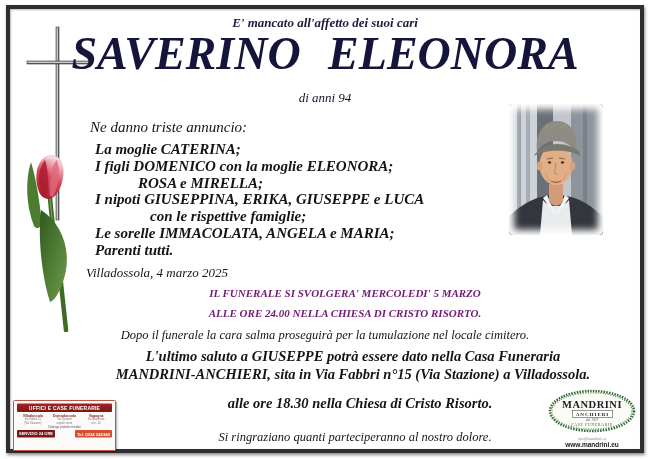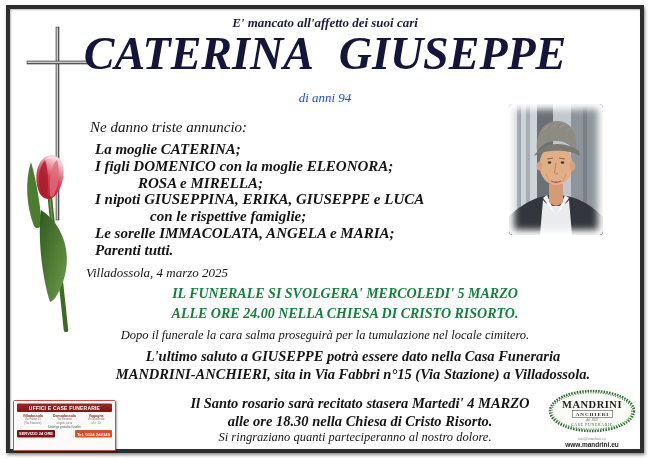--- a/index.html
+++ b/index.html
@@ -13,27 +13,27 @@
     box-shadow:1px 2px 3px rgba(0,0,0,.45), inset 1px 1px 2px rgba(0,0,0,.28);
     background:#ffffff;
   }
   .t{position:absolute;font-family:"Liberation Serif", serif;color:#141414;white-space:nowrap;}
   .it{font-style:italic;}
   .b{font-weight:bold;}
   .ctr{text-align:center;}
 
   .intro-line{top:15px;left:0;width:650px;font-size:13px;color:#1b1b3d;}
   .title{top:27px;left:0;width:650px;font-size:46px;color:#15153c;word-spacing:16px;letter-spacing:0px;}
-  .age{top:90px;left:0;width:650px;font-size:13px;color:#1d4ed8;}
+  .age{top:90px;left:0;width:650px;font-size:13px;color:#0f172a;}
   .announce{left:90px;top:119px;font-size:15px;}
   .family{left:95px;top:141px;font-size:15px;line-height:16.8px;}
   .fam-ind-a{padding-left:43px;font-style:italic;}
   .fam-ind-b{padding-left:55px;}
   .place-date{left:86px;top:265px;font-size:13px;}
-  .funeral{top:284px;left:85px;width:520px;font-size:14px;line-height:19.5px;color:#15803d;}
+  .funeral{top:284px;left:85px;width:520px;font-size:11px;line-height:19.5px;color:#701a75;}
   .after-funeral{top:328px;left:0;width:650px;font-size:12.5px;}
   .goodbye{top:347px;left:0;width:650px;font-size:14.5px;line-height:18px;padding-left:28px;}
   .rosary{top:394px;left:90px;width:540px;font-size:14.5px;line-height:18px;}
   .thanks{top:430px;left:60px;width:590px;font-size:12.5px;}
 
   
   .cross-wrap{position:absolute;left:18px;top:24px;width:80px;height:200px;}
   .tulip-wrap{position:absolute;left:16px;top:148px;width:72px;height:184px;}
 
   
@@ -129,21 +129,21 @@
     <path d="M25,62 C44,74 54,98 50,122 C47,138 40,152 34,154 C28,136 21,96 25,62 Z" fill="url(#leafG)"></path>
 
     <path d="M24,46 C18,34 19,16 29,9 C41,3 50,13 47,30 C45,41 40,49 34,51 C29,51 26,49 24,46 Z" fill="url(#petalG)"></path>
     <path d="M26,46 C21,35 22,20 29,12 C32,20 33,36 31,48 Z" fill="#a81c2e" opacity="0.85"></path>
     <path d="M37,49 C42,40 45,24 41,12 C35,17 33,34 34,48 Z" fill="#e06a7c" opacity="0.8"></path>
     <path d="M29,12 C33,7 40,7 44,13 C39,10 33,10 29,12 Z" fill="#f6dde1"></path>
   </svg>
 </div>
 
 <div class="t it b ctr intro-line">E' mancato all'affetto dei suoi cari</div>
-<div class="t it b ctr title">CATERINA GIUSEPPE</div>
+<div class="t it b ctr title">SAVERINO ELEONORA</div>
 <div class="t it ctr age">di anni 94</div>
 <div class="t it announce">Ne danno triste annuncio:</div>
 
 <div class="t it b family">
   <div>La moglie CATERINA;</div>
   <div>I figli DOMENICO con la moglie ELEONORA;</div>
   <div class="fam-ind-a">ROSA e MIRELLA;</div>
   <div>I nipoti GIUSEPPINA, ERIKA, GIUSEPPE e LUCA</div>
   <div class="fam-ind-b">con le rispettive famiglie;</div>
   <div>Le sorelle IMMACOLATA, ANGELA e MARIA;</div>
@@ -158,21 +158,20 @@
 </div>
 
 <div class="t it ctr after-funeral">Dopo il funerale la cara salma proseguirà per la tumulazione nel locale cimitero.</div>
 
 <div class="t it b ctr goodbye">
   <div>L'ultimo saluto a GIUSEPPE potrà essere dato nella Casa Funeraria</div>
   <div>MANDRINI-ANCHIERI, sita in Via Fabbri n°15 (Via Stazione) a Villadossola.</div>
 </div>
 
 <div class="t it b ctr rosary">
-  <div>Il Santo rosario sarà recitato stasera Martedi' 4 MARZO</div>
   <div>alle ore 18.30 nella Chiesa di Cristo Risorto.</div>
 </div>
 
 <div class="t it ctr thanks">Si ringraziano quanti parteciperanno al nostro dolore.</div>
 
 <div class="photo">
   <svg width="94" height="131" viewBox="0 0 94 131">
     <rect width="94" height="131" fill="#c2c7cd"></rect>
     <rect x="0" width="30" height="131" fill="#ced3d7"></rect>
     <rect x="8" width="4" height="131" fill="#9aa1a9"></rect>

